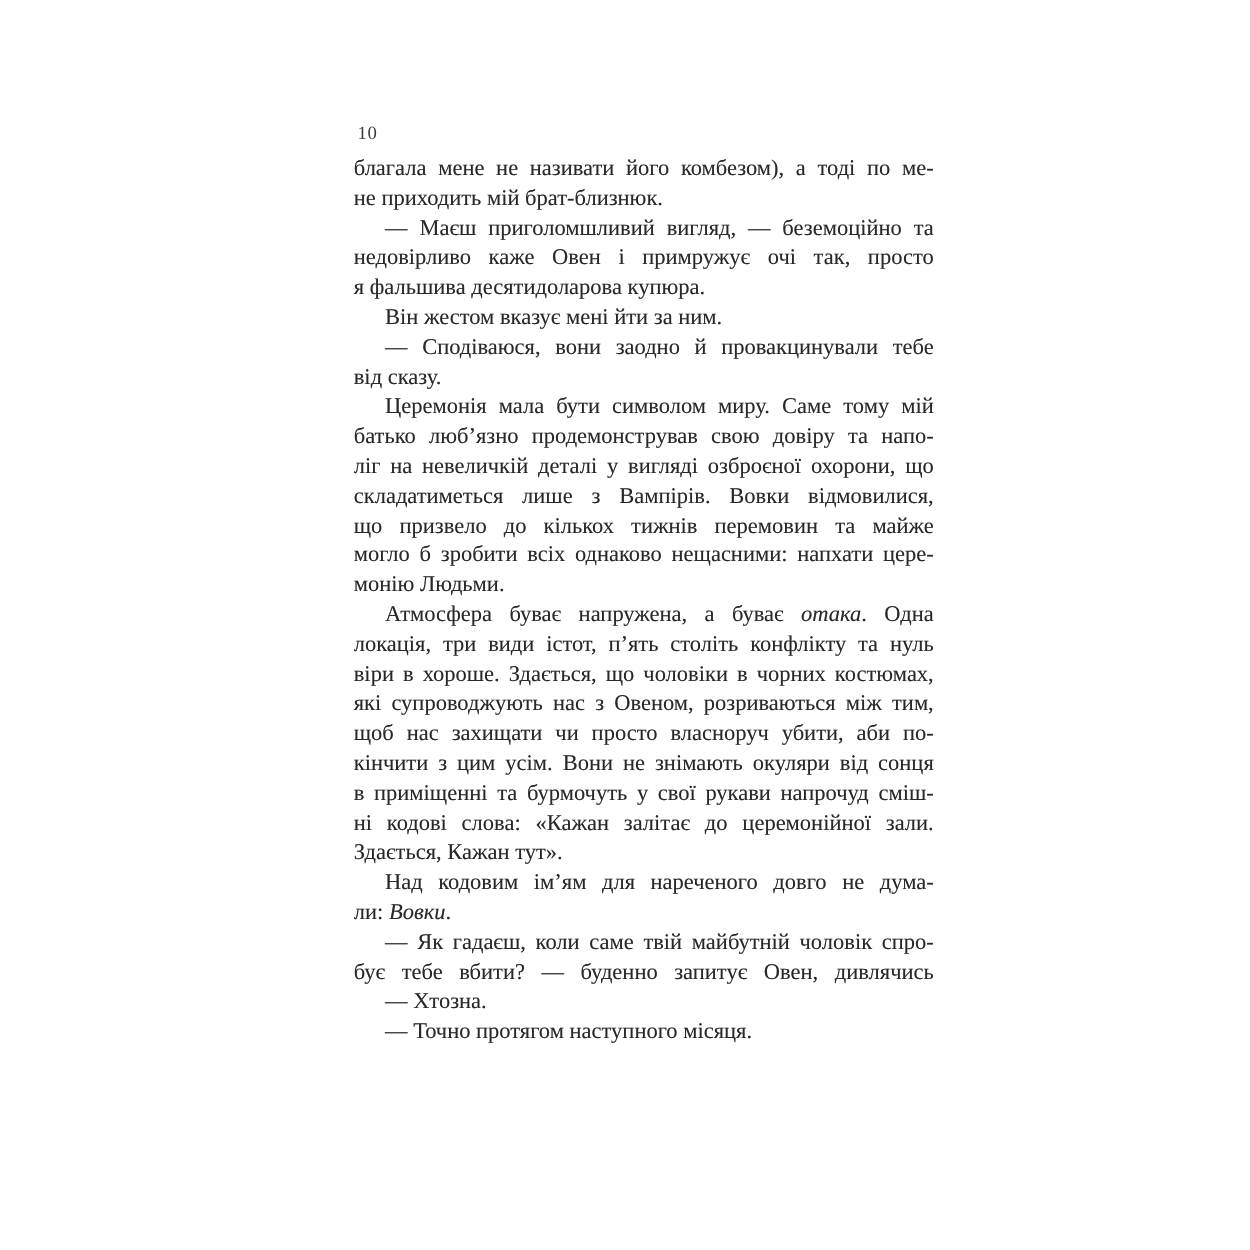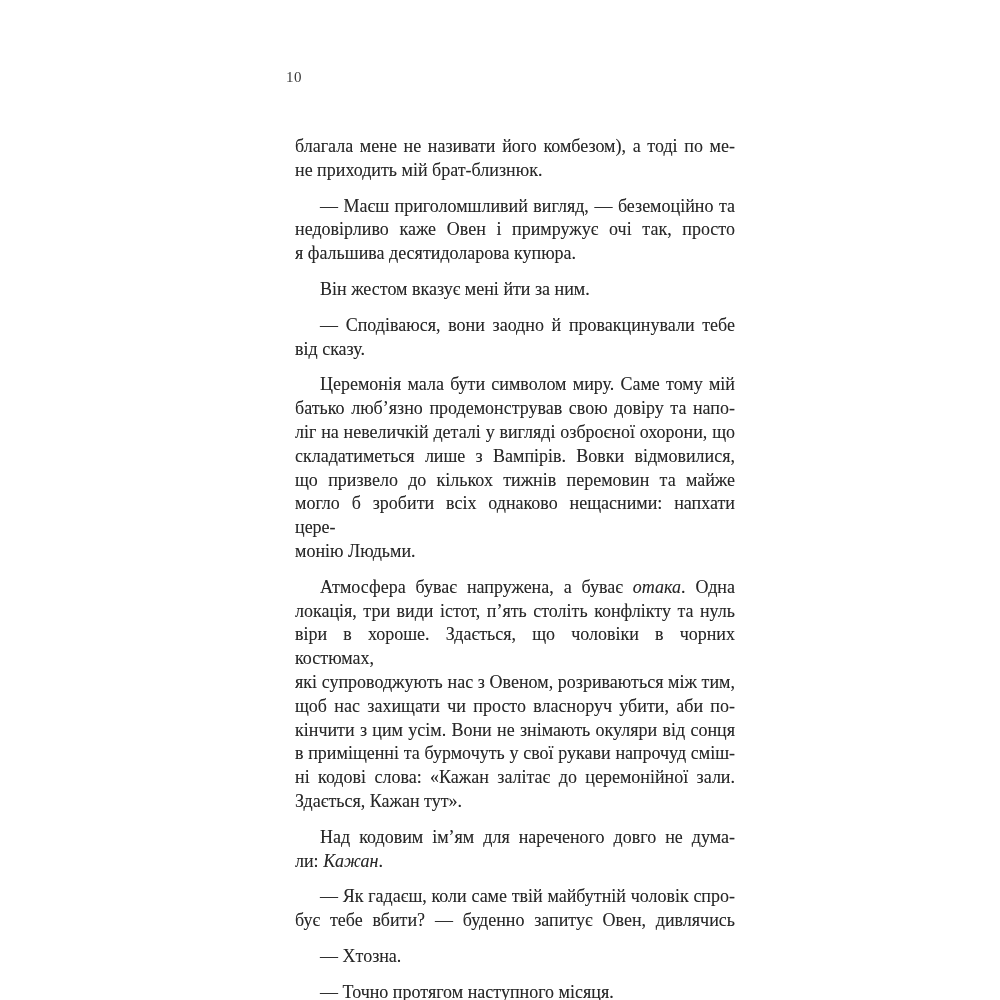--- a/index.html
+++ b/index.html
@@ -13,37 +13,37 @@
   .page {
     position: relative;
     width: 1000px;
     height: 1000px;
     background: #ffffff;
     font-family: "Liberation Serif", serif;
   }
   .page-number {
     position: absolute;
     left: 286px;
-    top: 69px;
+    top: 99px;
     font-size: 15px;
     line-height: 16px;
     color: #3a3a3a;
     letter-spacing: 0.5px;
   }
   .text-block {
     position: absolute;
     left: 283px;
     top: 123px;
     width: 464px;
     font-size: 18px;
     line-height: 23.8px;
     color: #282828;
     text-shadow: 0 0 0.5px rgba(40,40,40,0.35);
   }
-  .paragraph { margin: 12px; }
+  .paragraph { margin: 0; }
   .line {
     text-align: justify;
     text-align-last: justify;
     white-space: normal;
   }
   .line.last {
     text-align-last: left;
   }
   .line.indent {
     padding-left: 25px;
@@ -89,21 +89,21 @@
         <div class="line"><span>віри в хороше. Здається, що чоловіки в чорних костюмах,</span></div>
         <div class="line"><span>які супроводжують нас з Овеном, розриваються між тим,</span></div>
         <div class="line"><span>щоб нас захищати чи просто власноруч убити, аби по-</span></div>
         <div class="line"><span>кінчити з цим усім. Вони не знімають окуляри від сонця</span></div>
         <div class="line"><span>в приміщенні та бурмочуть у свої рукави напрочуд сміш-</span></div>
         <div class="line"><span>ні кодові слова: «Кажан залітає до церемонійної зали.</span></div>
         <div class="line last"><span>Здається, Кажан тут».</span></div>
       </div>
       <div class="paragraph">
         <div class="line indent"><span>Над кодовим ім’ям для нареченого довго не дума-</span></div>
-        <div class="line last"><span>ли: </span><i>Кажан</i><span>.</span></div>
+        <div class="line last"><span>ли: </span><i>Вовки</i><span>.</span></div>
       </div>
       <div class="paragraph">
         <div class="line indent"><span>— Як гадаєш, коли саме твій майбутній чоловік спро-</span></div>
         <div class="line"><span>бує тебе вбити? — буденно запитує Овен, дивлячись</span></div>
       </div>
       <div class="paragraph">
         <div class="line last indent"><span>— Хтозна.</span></div>
       </div>
       <div class="paragraph">
         <div class="line last indent"><span>— Точно протягом наступного місяця.</span></div>

